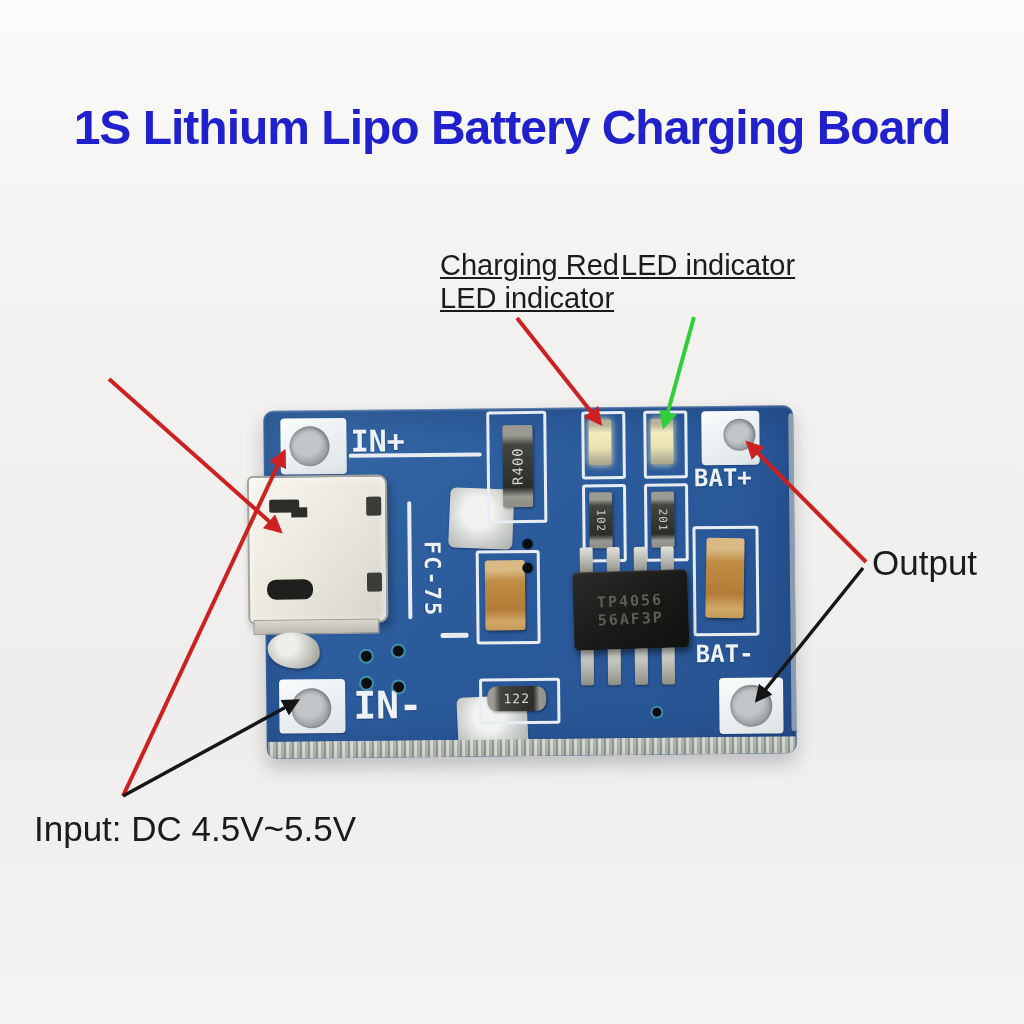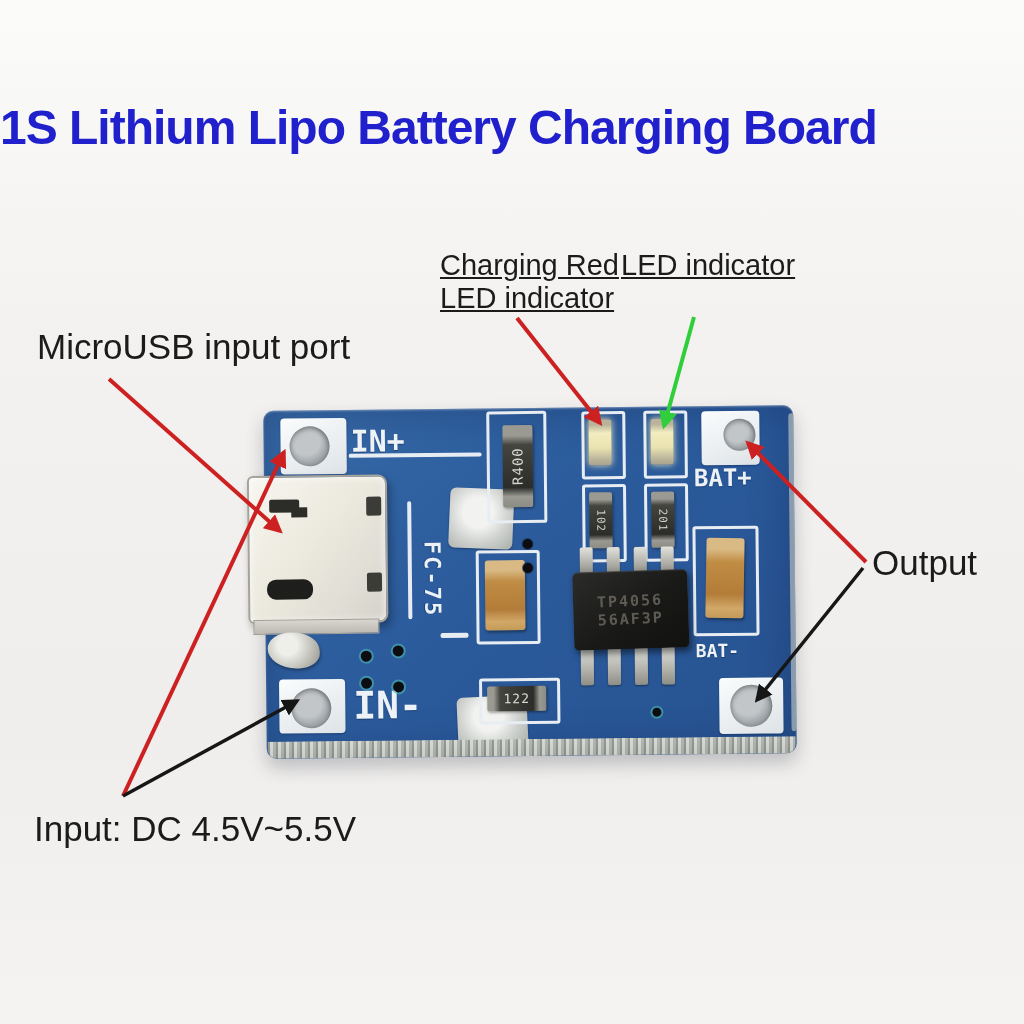--- a/index.html
+++ b/index.html
@@ -1,19 +1,19 @@
 <!DOCTYPE html>
 <html><head>
 <meta charset="utf-8">
 <style>
   html,body{margin:0;padding:0;background:#e9e8e6;}
   .canvas{position:relative;width:1024px;height:1024px;overflow:hidden;
     background:linear-gradient(180deg,#fbfbfa 0%,#f3f2f0 30%,#efeeec 70%,#f4f3f1 100%);
     font-family:"Liberation Sans",sans-serif;}
-  .title{position:absolute;left:0;top:100px;width:100%;margin:0;
+  .title{position:absolute;left:0;top:100px;width:100%;margin:0;text-align:center;
     font-size:48px;font-weight:bold;letter-spacing:-1px;color:#2120cd;}
   .ann{position:absolute;color:#1b1b1b;white-space:nowrap;z-index:8;}
   .ann.two{line-height:33px;font-size:29px;text-decoration:underline;}
   .big{font-size:35px;}
 
   
   .board{position:absolute;left:265px;top:408px;width:530px;height:348px;z-index:2;
     transform:rotate(-0.6deg);border-radius:10px;
     background:linear-gradient(140deg,#386ba8 0%,#2e5f9f 30%,#2a599a 55%,#27528f 100%);
     box-shadow:0 9px 18px rgba(40,40,60,.25), inset 0 1px 2px rgba(255,255,255,.35), inset 0 0 46px rgba(5,15,50,.28);}
@@ -89,21 +89,21 @@
     <div class="pad" style="left:438px;top:5px;width:58px;height:54px;"></div>
     <div class="hole" style="left:460px;top:13px;width:32px;height:32px;"></div>
     <div class="pad" style="left:13px;top:269px;width:66px;height:54px;"></div>
     <div class="hole" style="left:25px;top:278px;width:40px;height:40px;"></div>
     <div class="pad" style="left:453px;top:272px;width:64px;height:56px;"></div>
     <div class="hole" style="left:464px;top:279px;width:42px;height:42px;"></div>
 
     <div class="silk" style="left:87px;top:14px;font-size:30px;">IN+</div>
     <div class="silk" style="left:87px;top:274px;font-size:38px;">IN-</div>
     <div class="silk" style="left:430px;top:58px;font-size:24px;">BAT+</div>
-    <div class="silk" style="left:430px;top:234px;font-size:18px;">BAT-</div>
+    <div class="silk" style="left:430px;top:234px;font-size:24px;">BAT-</div>
     <div class="silk" style="left:113px;top:158px;width:110px;height:24px;font-size:22px;letter-spacing:2px;text-align:center;transform:rotate(90deg);">FC-75</div>
 
     <div class="line" style="left:85px;top:44px;width:133px;height:4px;"></div>
     <div class="line" style="left:143px;top:92px;width:4px;height:118px;"></div>
     <div class="line" style="left:175px;top:224px;width:28px;height:5px;"></div>
 
     <div class="usb">
       <div class="usb-slot-a"></div>
       <div class="usb-slot-a2"></div>
       <div class="usb-slot-b"></div>
@@ -150,21 +150,21 @@
     <div class="pin" style="left:369px;top:240px;height:38px;"></div>
     <div class="pin" style="left:396px;top:240px;height:38px;"></div>
     <div class="chip">
       <div class="chiptext-wrap">
         <div class="chip-txt">TP4056</div>
         <div class="chip-txt">56AF3P</div>
       </div>
     </div>
 
     <div class="bracket" style="left:213px;top:270px;width:75px;height:40px;"></div>
-    <div class="rbody horiz" style="left:221px;top:278px;width:59px;height:25px;">
+    <div class="rbody horiz" style="left:221px;top:278px;width:59px;height:25px;border-radius:10px;">
       <span style="font-family:'DejaVu Sans Mono',monospace;font-size:13px;color:#d6d9d1;letter-spacing:1px;">122</span>
     </div>
 
     <div class="via" style="left:95px;top:241px;width:11px;height:11px;"></div>
     <div class="via" style="left:127px;top:236px;width:11px;height:11px;"></div>
     <div class="via" style="left:95px;top:268px;width:11px;height:11px;"></div>
     <div class="via" style="left:127px;top:272px;width:11px;height:11px;"></div>
     <div class="via plain" style="left:258px;top:131px;width:10px;height:10px;"></div>
     <div class="via plain" style="left:258px;top:155px;width:10px;height:10px;"></div>
     <div class="via" style="left:386px;top:301px;width:9px;height:9px;"></div>
@@ -194,17 +194,16 @@
     <line x1="863" y1="568" x2="757" y2="700" stroke="#161616" stroke-width="3.5" marker-end="url(#m-black)"></line>
   </svg>
 
   <div class="ann two" style="left:440px;top:249px;">
     <div>Charging Red</div>
     <div>LED indicator</div>
   </div>
   <div class="ann two" style="left:621px;top:249px;">
     <div>LED indicator</div>
   </div>
-  <div class="ann big" style="left:37px;top:327px;">MicroUSB input port</div>
   <div class="ann big" style="left:872px;top:543px;">Output</div>
   <div class="ann big" style="left:34px;top:797px;margin-top:12px;">Input: DC 4.5V~5.5V</div>
 
 </div>
 
 </body></html>

